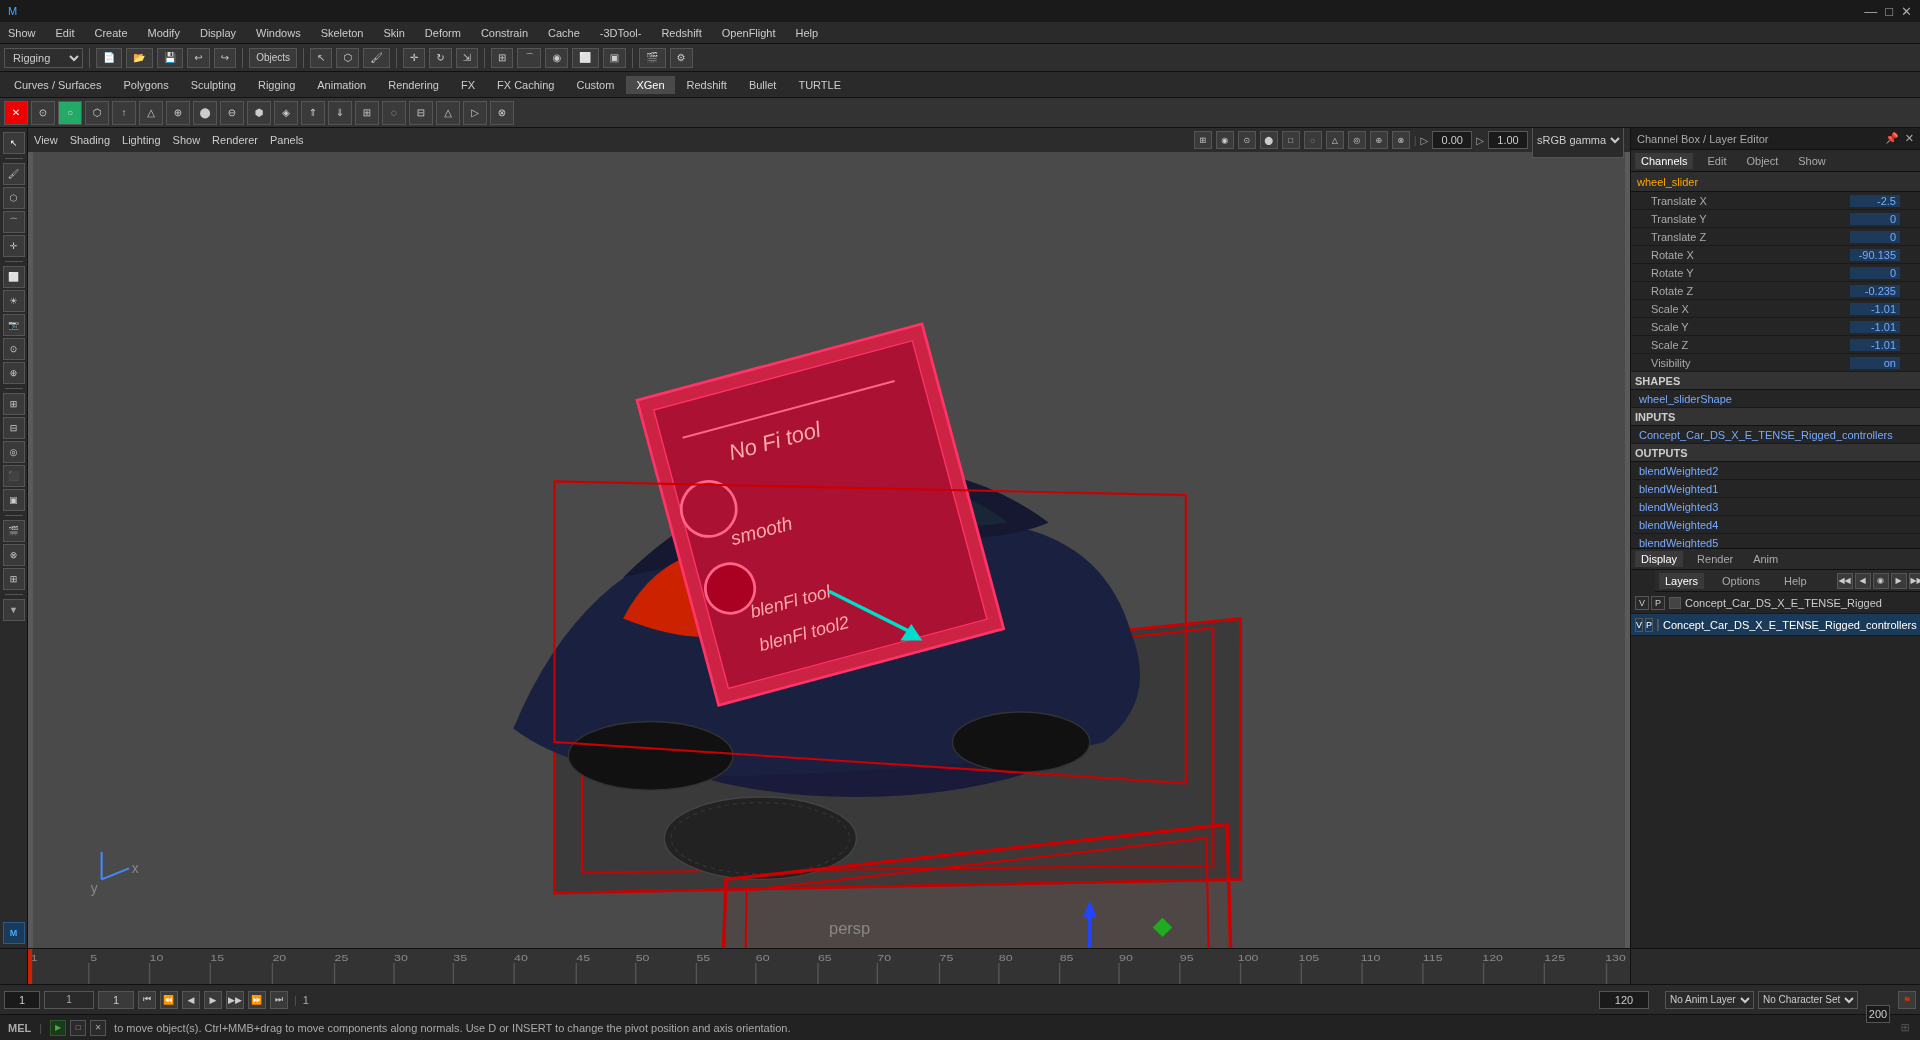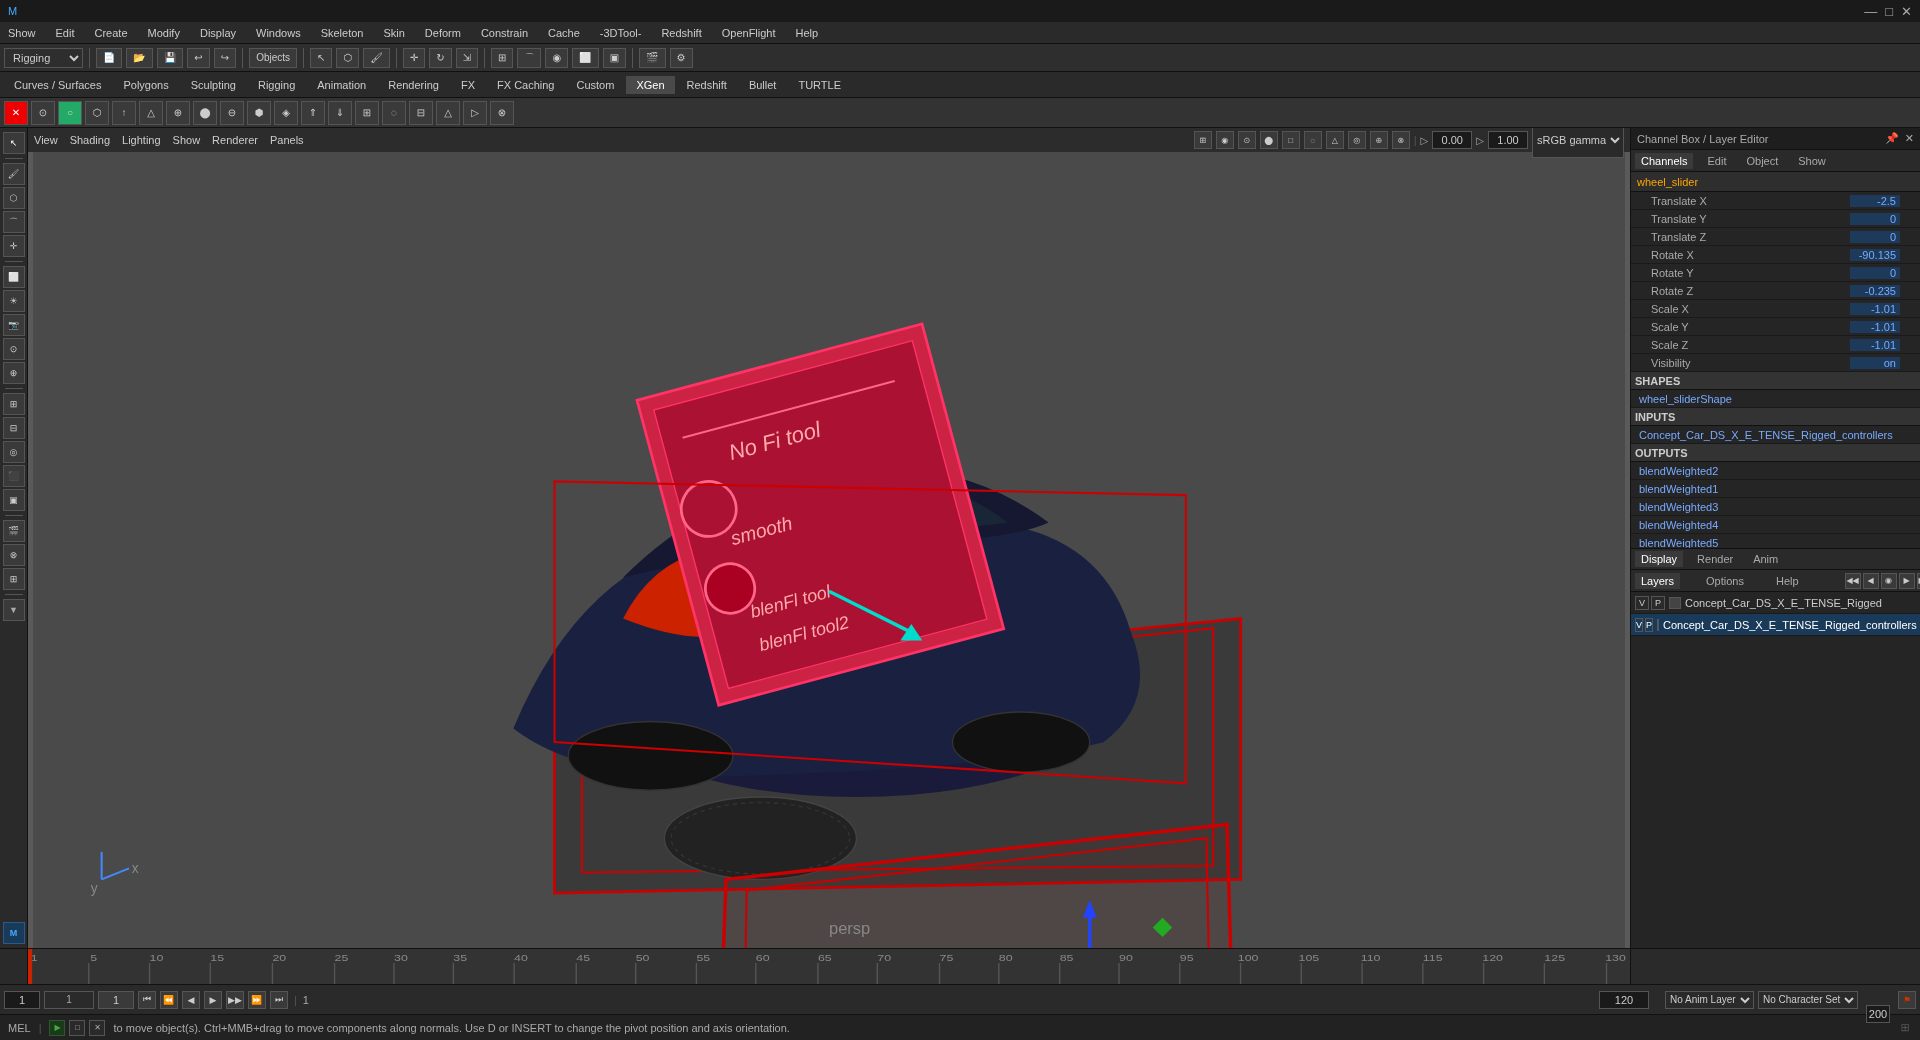--- a/index.html
+++ b/index.html
@@ -133,21 +133,21 @@
     #channel-bottom-tabs {
       height: 22px; background: #2a2a2a; display: flex; align-items: center;
       padding: 0 4px; gap: 8px; border-top: 1px solid #111; border-bottom: 1px solid #111;
     }
     .cb-tab { font-size: 11px; color: #aaa; cursor: pointer; padding: 2px 6px; }
     .cb-tab.active { color: #fff; background: #3a3a3a; }
 
     #layers-area { background: #252525; flex: 1; min-height: 60px; }
     #layers-toolbar {
       height: 22px; background: #2a2a2a; display: flex; align-items: center;
-      padding: 0 4px; gap: 20px; border-bottom: 1px solid #111;
+      padding: 0 4px; gap: 12px; border-bottom: 1px solid #111; margin-left: 24px;
     }
     .layer-row {
       height: 22px; display: flex; align-items: center; padding: 0 4px;
       border-bottom: 1px solid #1a1a1a;
     }
     .layer-vp { width: 14px; height: 14px; background: #2a2a2a; border: 1px solid #555; margin-right: 2px; font-size: 9px; color: #ccc; display: flex; align-items: center; justify-content: center; cursor: pointer; }
     .layer-p { width: 14px; height: 14px; background: #2a2a2a; border: 1px solid #555; margin-right: 4px; font-size: 9px; color: #ccc; display: flex; align-items: center; justify-content: center; cursor: pointer; }
     .layer-color { width: 12px; height: 12px; margin-right: 4px; border: 1px solid #555; }
     .layer-name { font-size: 11px; color: #ccc; flex: 1; }
     .layer-row.active { background: #1a3a5a; }
@@ -710,21 +710,21 @@
       <option>No Character Set</option>
     </select>
 
     <input class="time-range-input" value="200" style="width: 24px; margin-left: 4px; margin-top: 28px;">
 
     <div class="pb-btn" style="margin-left:4px;color:#cc3300;">⚑</div>
   </div>
 </div>
 
 <div id="bottom-status" style="height:26px;background:#222;display:flex;align-items:center;padding:0 8px;border-top:1px solid #111;gap:8px;">
-  <span style="color:#aaa;font-size:11px;font-weight:normal;">MEL</span>
+  <span style="color:#aaa;font-size:11px;font-weight:bold;">MEL</span>
   <span style="color:#555;">|</span>
   <div style="display:flex;align-items:center;gap:4px;">
     <div style="width:16px;height:16px;background:#1a3a1a;border:1px solid #2a5a2a;display:flex;align-items:center;justify-content:center;font-size:8px;color:#4a4;">▶</div>
     <div style="width:16px;height:16px;background:#2a2a2a;border:1px solid #555;display:flex;align-items:center;justify-content:center;font-size:8px;color:#aaa;cursor:pointer;">□</div>
     <div style="width:16px;height:16px;background:#2a2a2a;border:1px solid #555;display:flex;align-items:center;justify-content:center;font-size:8px;color:#aaa;cursor:pointer;">✕</div>
   </div>
   <span style="font-size:11px;color:#aaa;">to move object(s). Ctrl+MMB+drag to move components along normals. Use D or INSERT to change the pivot position and axis orientation.</span>
   <div style="flex:1;"></div>
   <div style="width:14px;height:14px;display:flex;align-items:center;justify-content:center;color:#555;cursor:se-resize;">⊞</div>
 </div>

